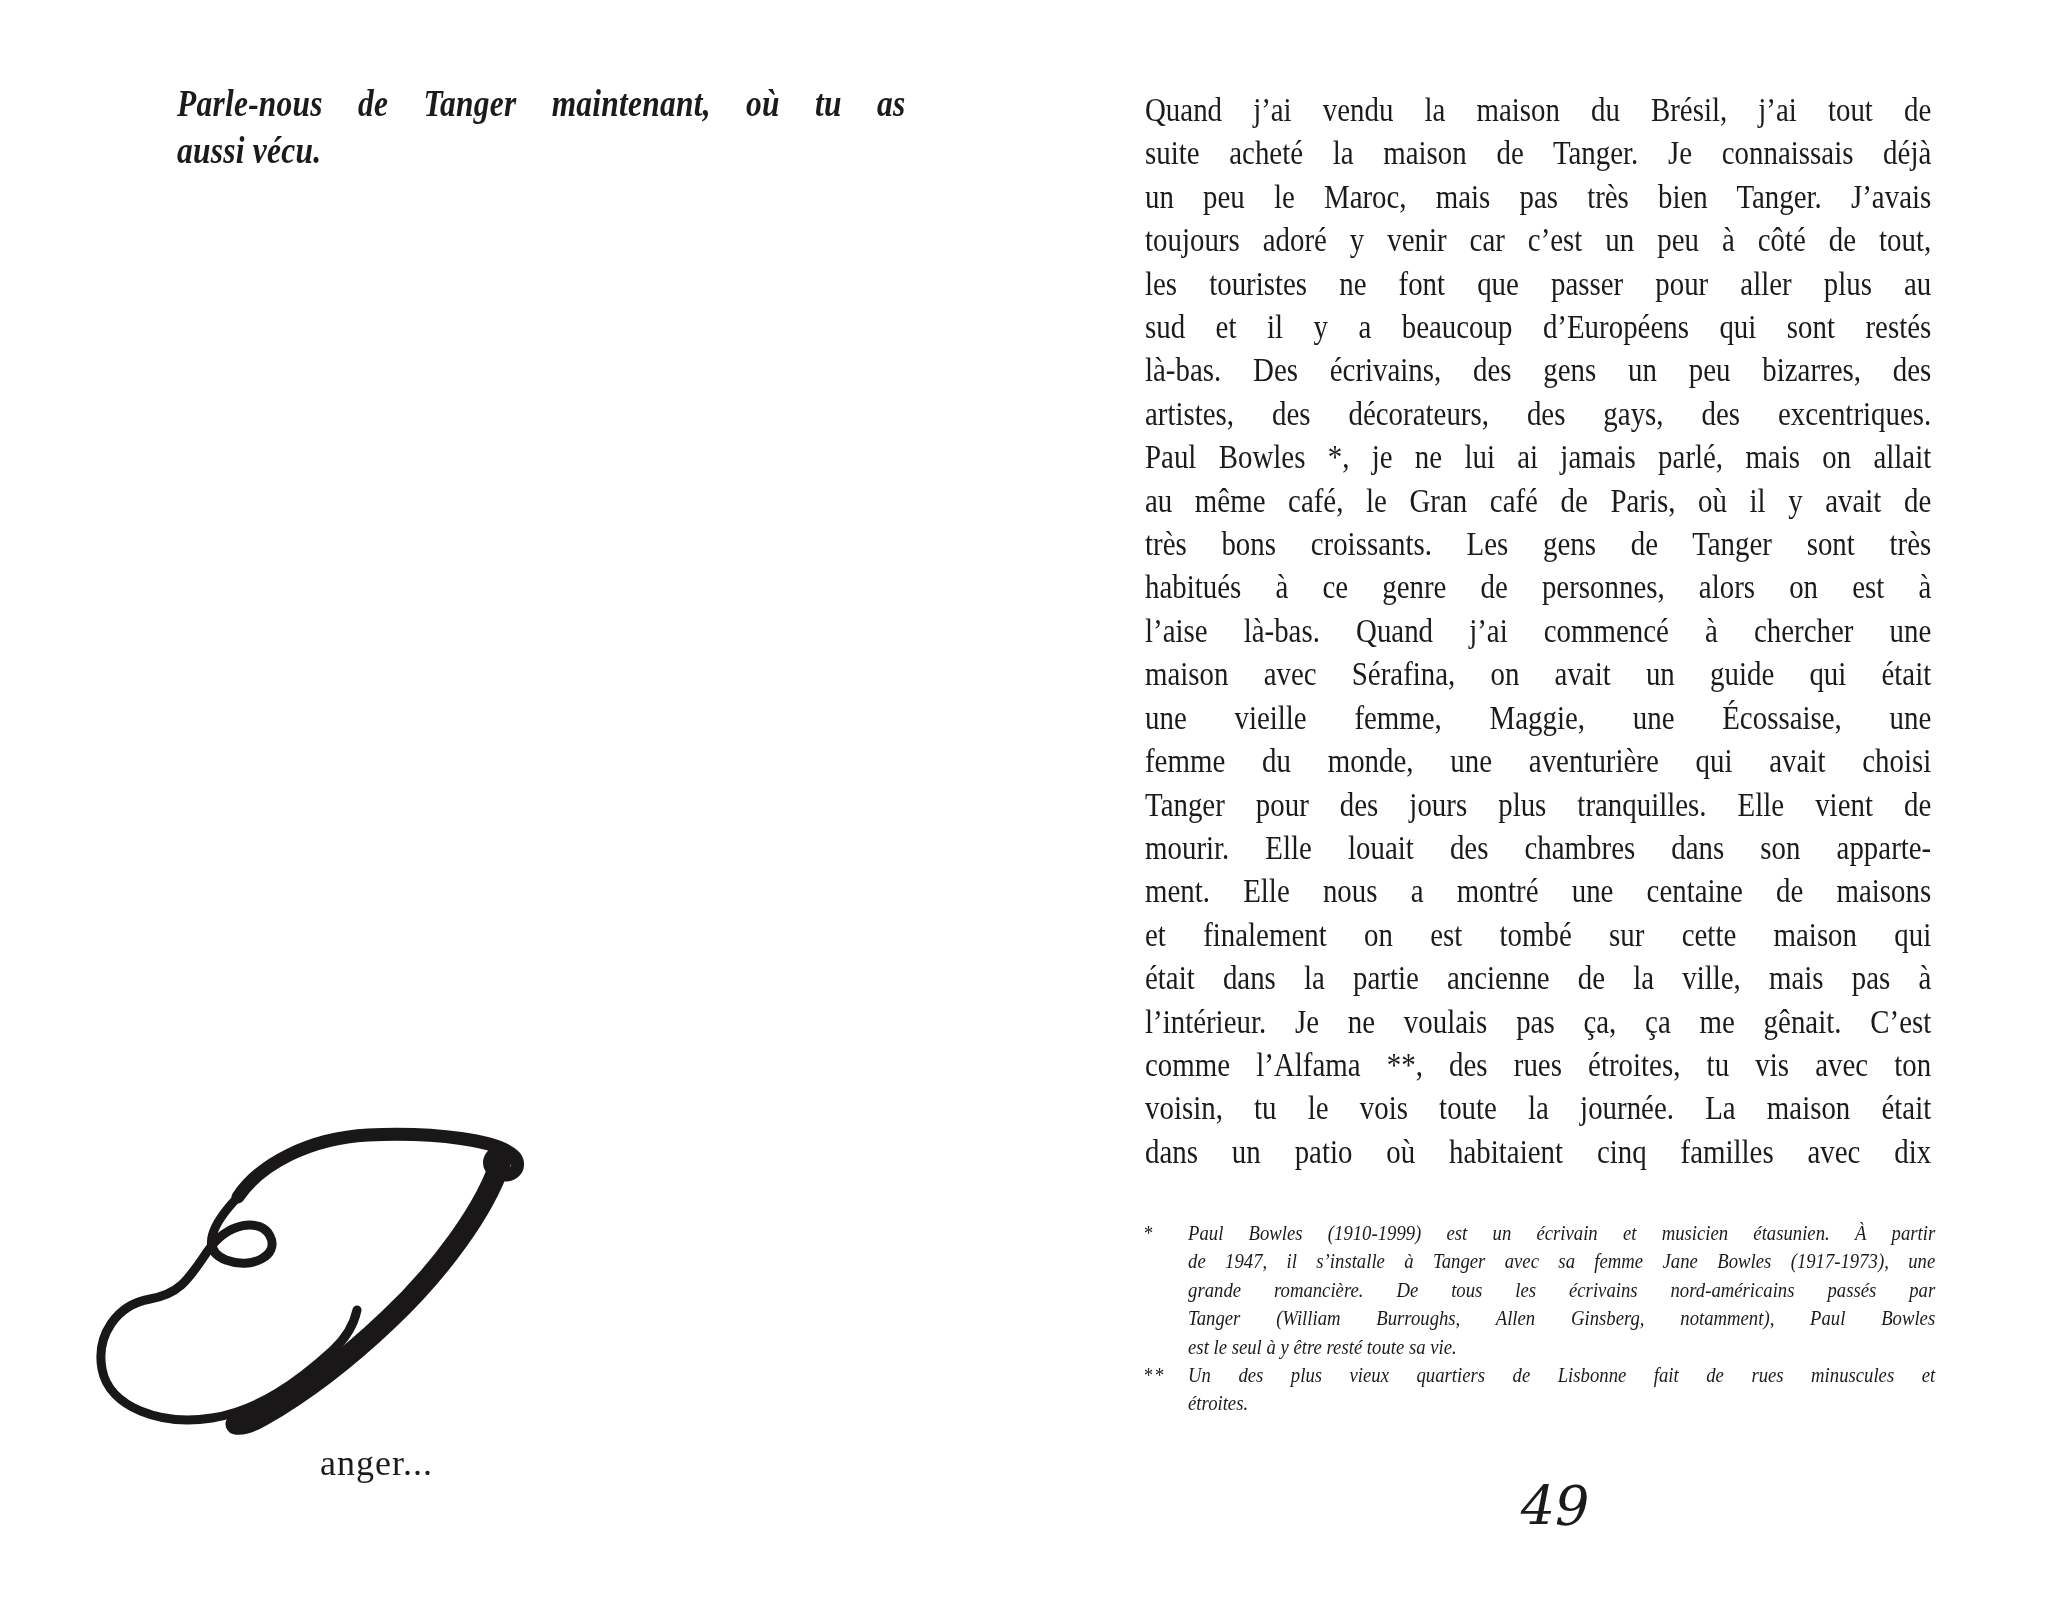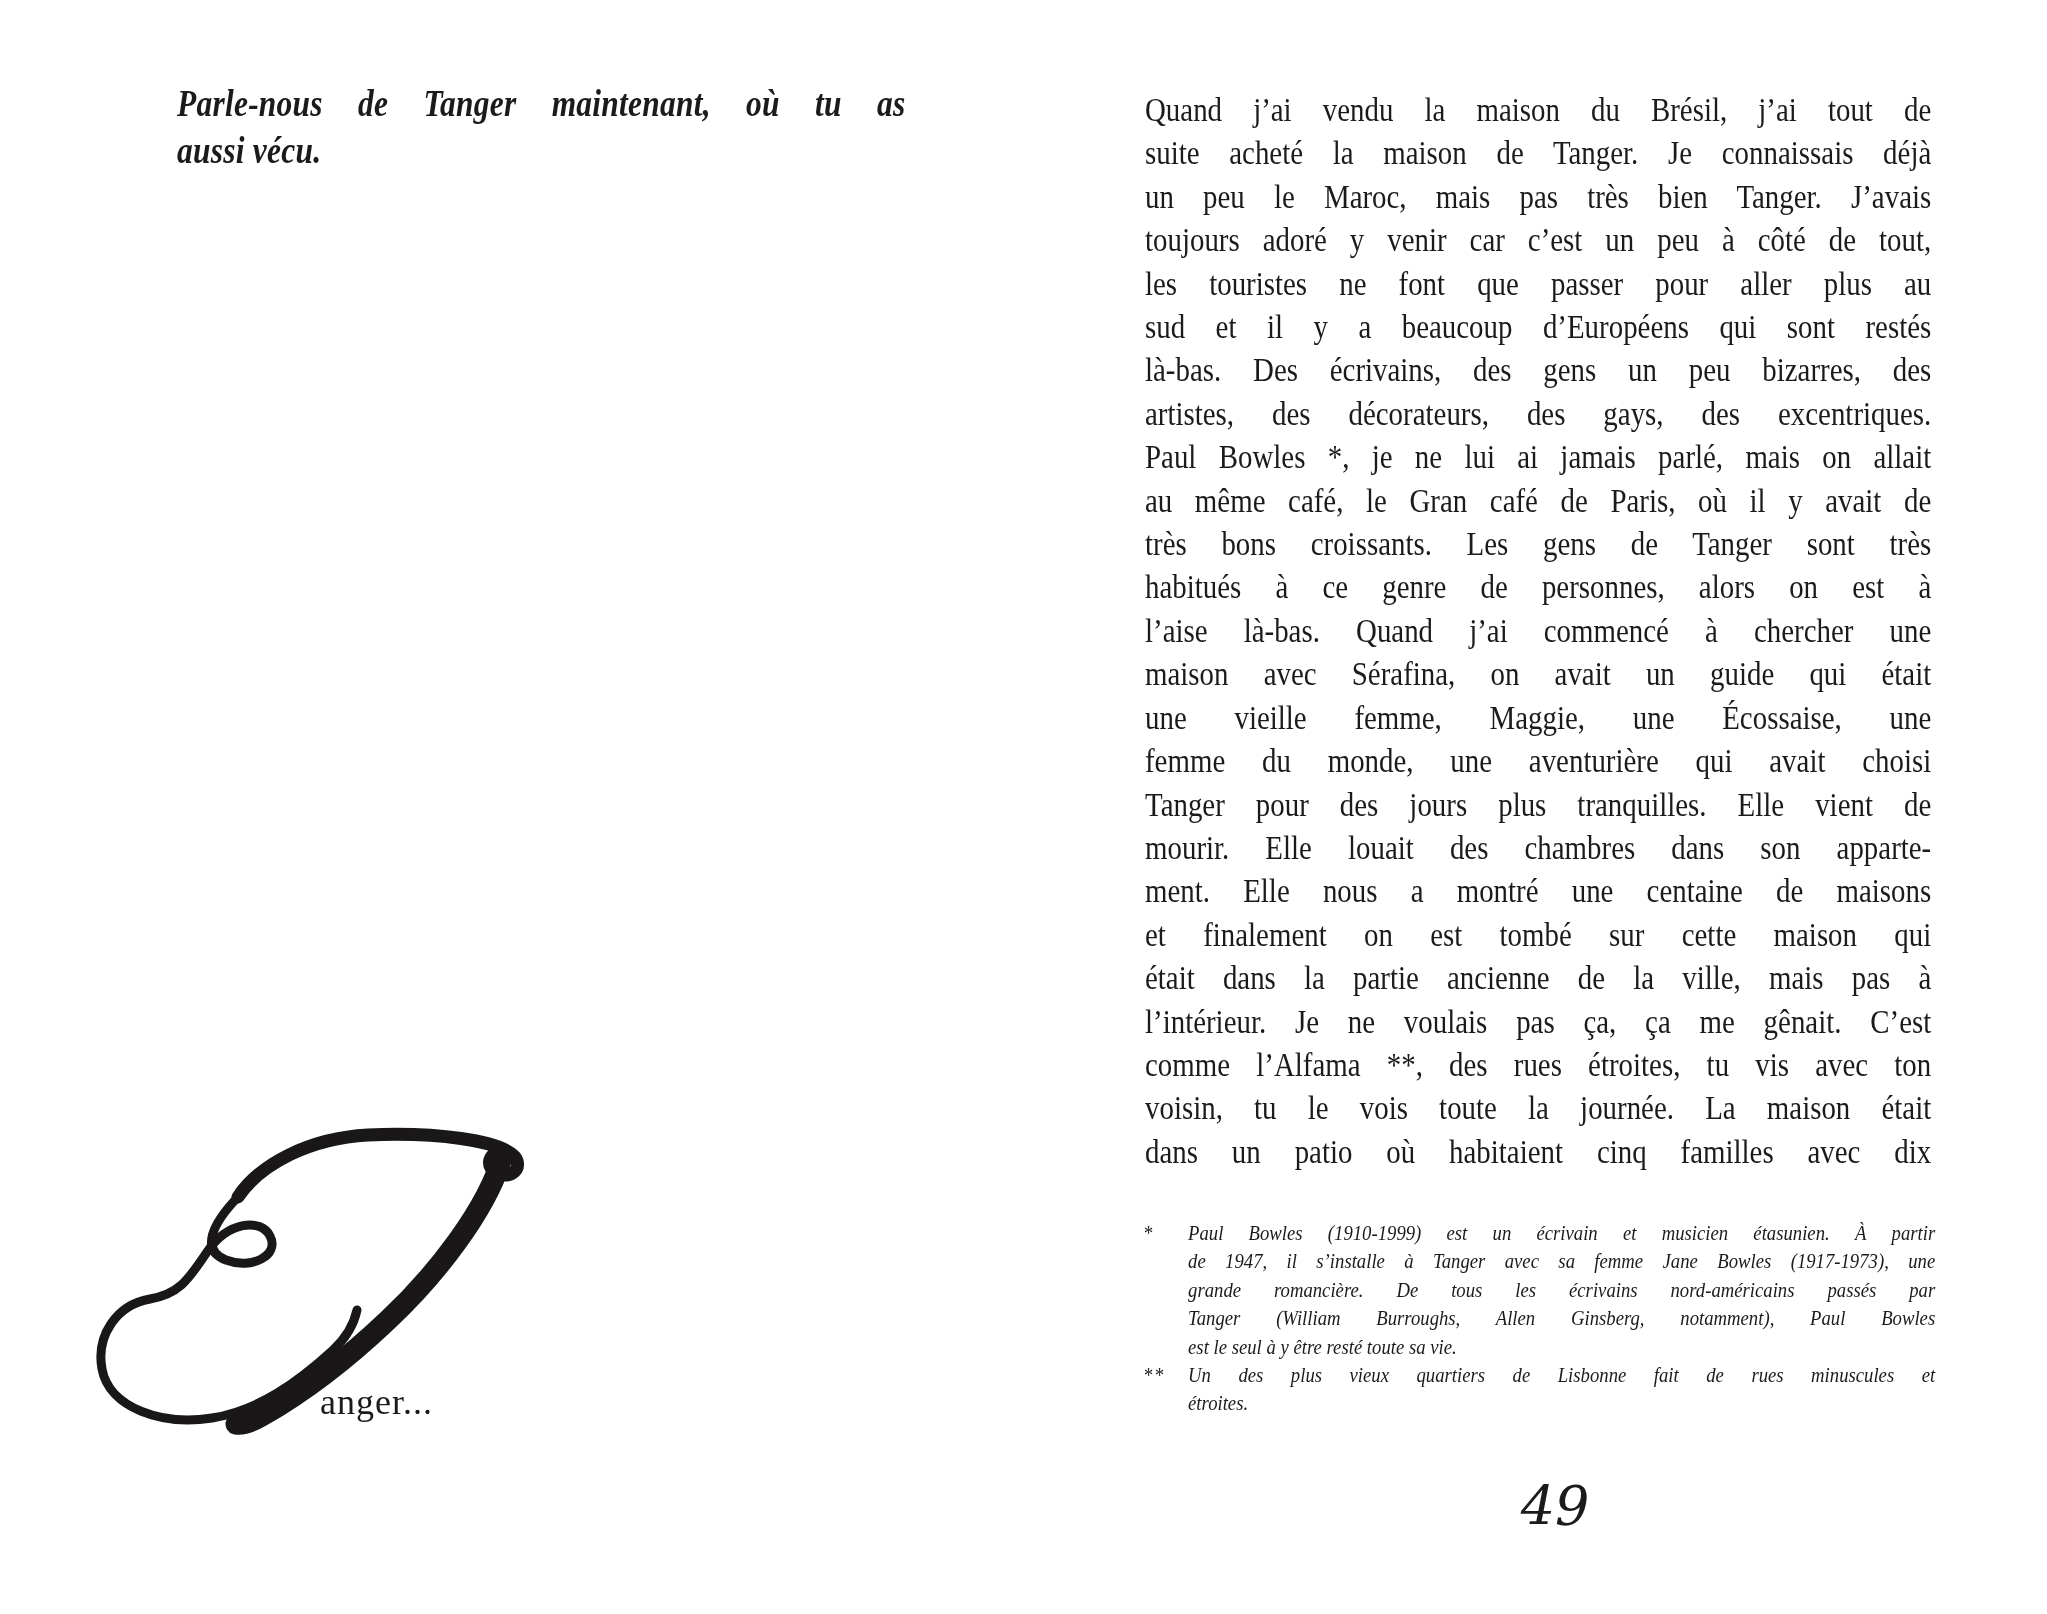--- a/index.html
+++ b/index.html
@@ -21,21 +21,21 @@
   }
 
   
   .tline { text-align:justify; text-align-last:justify; }
   [data-last-left] .tline.last { text-align-last:left; }
 
   
   .dropcap-svg { position:absolute; left:88px; top:1122px; }
   .dropcap-svg path { fill:none; stroke:#191717; }
   .word-rest {
-    position:absolute; left:320px; top:1384px;
+    position:absolute; left:320px; top:1445px;
     font-size:36px; line-height:36px; letter-spacing:1px;
   }
 
   
   .body-col {
     position:absolute; left:1145px; top:88px; width:925px;
     transform:scaleX(0.85); transform-origin:0 0;
     font-size:34px; line-height:43.4px;
   }
 

